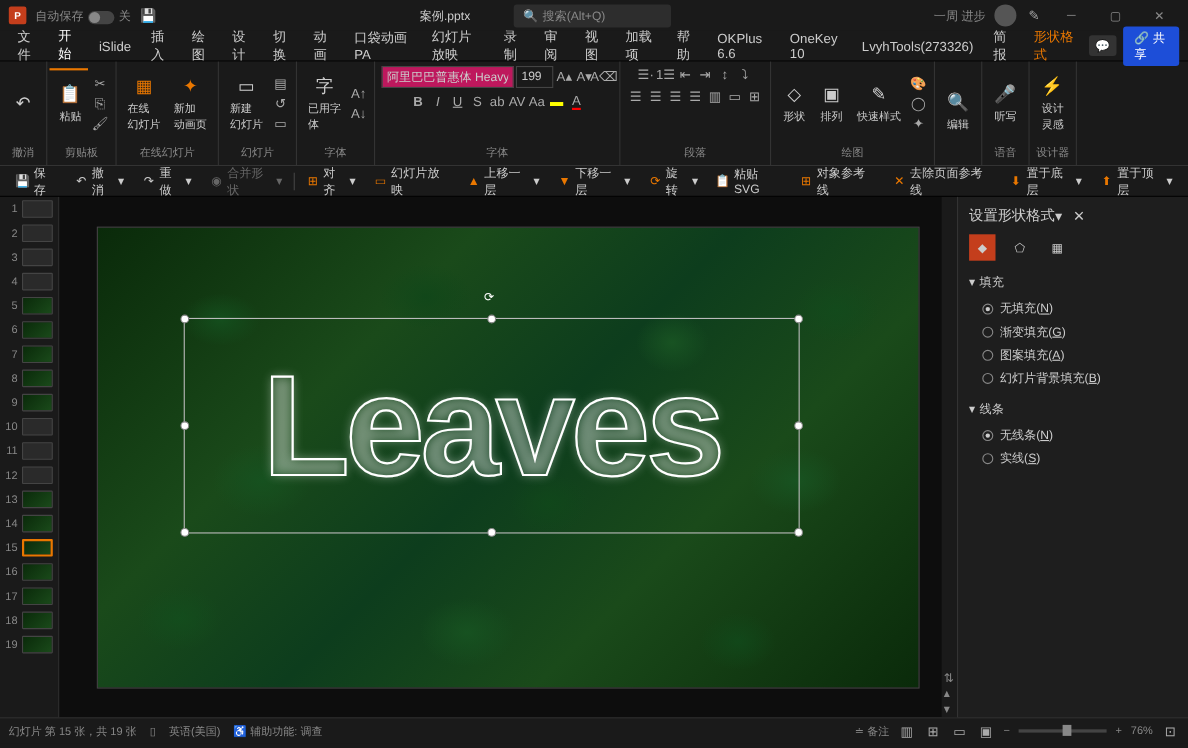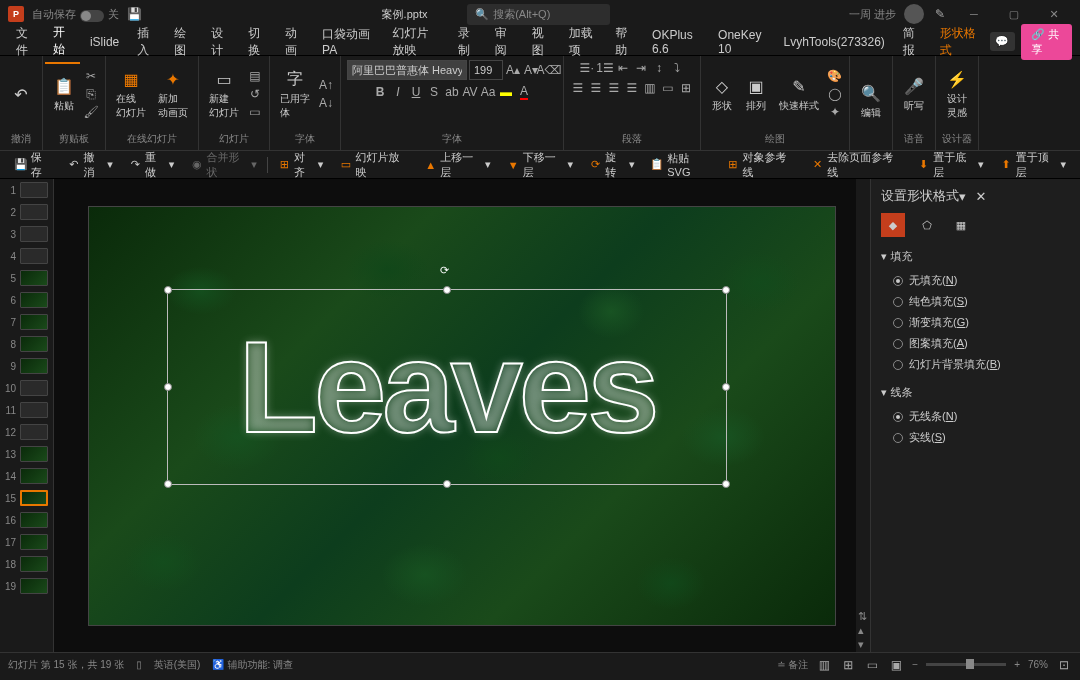--- a/index.html
+++ b/index.html
@@ -11,32 +11,32 @@
 .toggle::after{content:"";position:absolute;width:10px;height:10px;background:#888;border-radius:50%;top:1px;left:1px}
 .title-center{flex:1;display:flex;justify-content:center;gap:40px;align-items:center}
 .searchbox{background:#2d2d2d;border-radius:3px;padding:3px 60px 3px 8px;color:#888;font-size:11px;display:flex;align-items:center;gap:4px}
 .win-controls{display:flex;gap:4px}
 .win-btn{width:36px;height:24px;display:flex;align-items:center;justify-content:center;color:#888}
 .avatar{width:20px;height:20px;background:#555;border-radius:50%}
 .menubar{height:28px;background:#1a1a1a;display:flex;align-items:center;padding:0 8px;gap:2px;border-bottom:1px solid #000}
 .mtab{padding:4px 8px;color:#ccc;font-size:12px;cursor:pointer}
 .mtab.active{border-bottom:2px solid #e97700;color:#fff}
 .mtab.shape-active{color:#e97700}
-.share-btn{background:#ec4899;color:#fff;padding:3px 10px;border-radius:3px;font-size:11px;margin-left:4px}
+.share-btn{background:#1d4ed8;color:#fff;padding:3px 10px;border-radius:3px;font-size:11px;margin-left:4px}
 .comment-btn{background:#333;padding:3px 6px;border-radius:3px}
 .ribbon{height:95px;background:#1a1a1a;display:flex;border-bottom:1px solid #333}
 .rgroup{border-right:1px solid #333;padding:4px 6px;display:flex;flex-direction:column;gap:2px}
 .rgroup-body{flex:1;display:flex;align-items:center;gap:4px}
 .rgroup-label{text-align:center;font-size:10px;color:#888;padding-top:2px}
 .rbtn{display:flex;flex-direction:column;align-items:center;gap:2px;padding:2px 4px;cursor:pointer;font-size:10px;color:#ccc}
 .ricon{width:22px;height:22px;display:flex;align-items:center;justify-content:center;font-size:16px}
 .ricon-sm{width:16px;height:16px;display:flex;align-items:center;justify-content:center;font-size:12px;color:#aaa}
 .rcol{display:flex;flex-direction:column;gap:2px}
 .rrow{display:flex;gap:2px;align-items:center}
-.fontsel{background:#404040;border:1px solid #444;color:#ccc;padding:2px 4px;font-size:11px;width:120px;height:20px}
+.fontsel{background:#be185d;border:1px solid #444;color:#ccc;padding:2px 4px;font-size:11px;width:120px;height:20px}
 .sizesel{background:#1a1a1a;border:1px solid #444;color:#ccc;padding:2px 4px;font-size:11px;width:34px;height:20px}
 .qat{height:28px;background:#1a1a1a;display:flex;align-items:center;padding:0 8px;gap:4px;border-bottom:1px solid #000}
 .qbtn{display:flex;align-items:center;gap:3px;padding:3px 6px;color:#ccc;font-size:11px;cursor:pointer}
 .qicon{width:14px;height:14px;display:inline-flex;align-items:center;justify-content:center}
 .workspace{display:flex;height:473px;background:#1a1a1a}
 .thumbs{width:54px;background:#1a1a1a;overflow-y:auto;border-right:1px solid #333}
 .thumb{display:flex;align-items:center;padding:3px 4px;gap:4px;cursor:pointer}
 .thumb-num{width:12px;color:#888;font-size:10px;text-align:right}
 .thumb-img{width:28px;height:16px;background:#2a2a2a;border:1px solid #444;border-radius:1px;position:relative;overflow:hidden}
 .thumb.sel .thumb-img{border:2px solid #e97700}
@@ -456,24 +456,20 @@
       <div class="sp-icon">▦</div>
     </div>
     <div class="sp-section">
       <div class="sp-section-title">▾ <span>填充</span></div>
       <div class="sp-radio">
           <span class="radio-dot checked"></span>
           <span><span>无填充</span>(<span class="underline-key">N</span>)</span>
         </div>
       <div class="sp-radio">
           <span class="radio-dot"></span>
-          <span><span>纯色填充</span>(<span class="underline-key">S</span>)</span>
-        </div>
-      <div class="sp-radio">
-          <span class="radio-dot"></span>
           <span><span>渐变填充</span>(<span class="underline-key">G</span>)</span>
         </div>
       <div class="sp-radio">
           <span class="radio-dot"></span>
           <span><span>图案填充</span>(<span class="underline-key">A</span>)</span>
         </div>
       <div class="sp-radio">
           <span class="radio-dot"></span>
           <span><span>幻灯片背景填充</span>(<span class="underline-key">B</span>)</span>
         </div>

